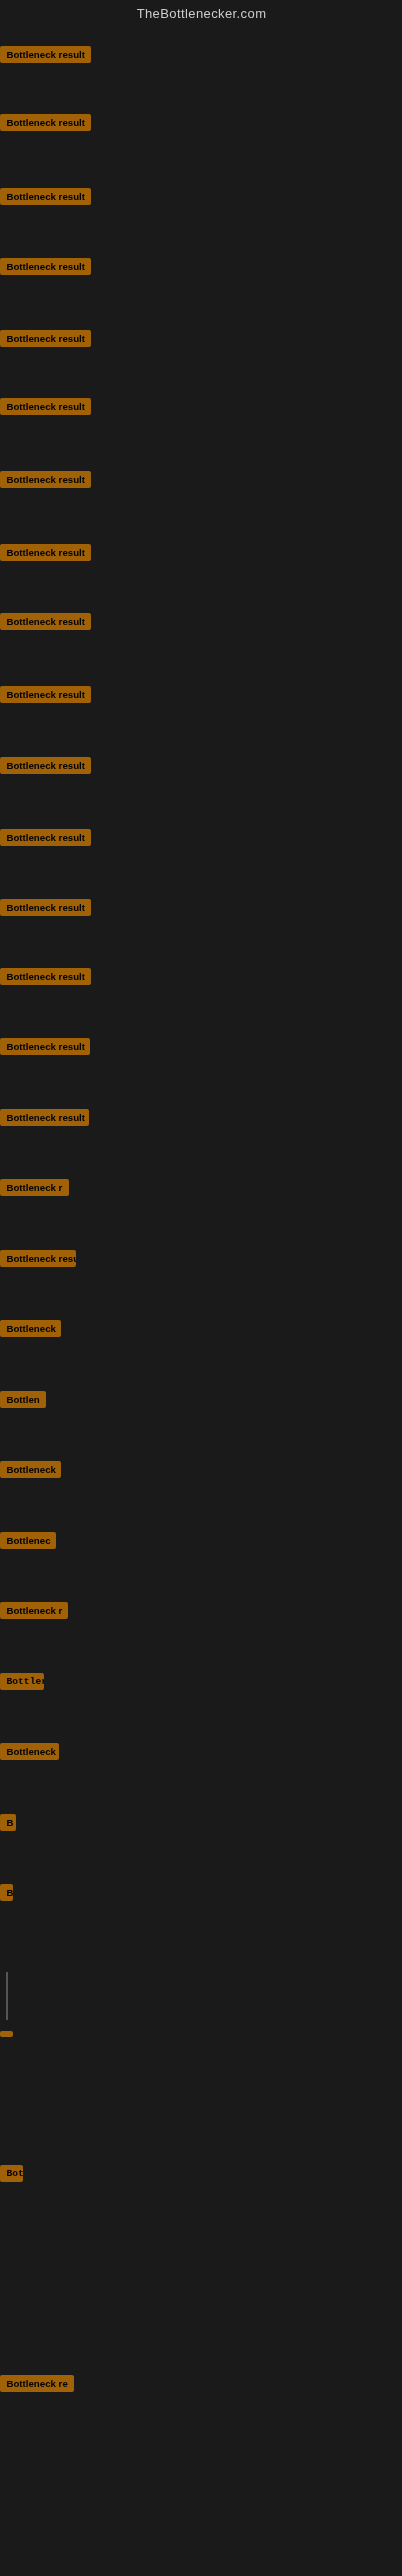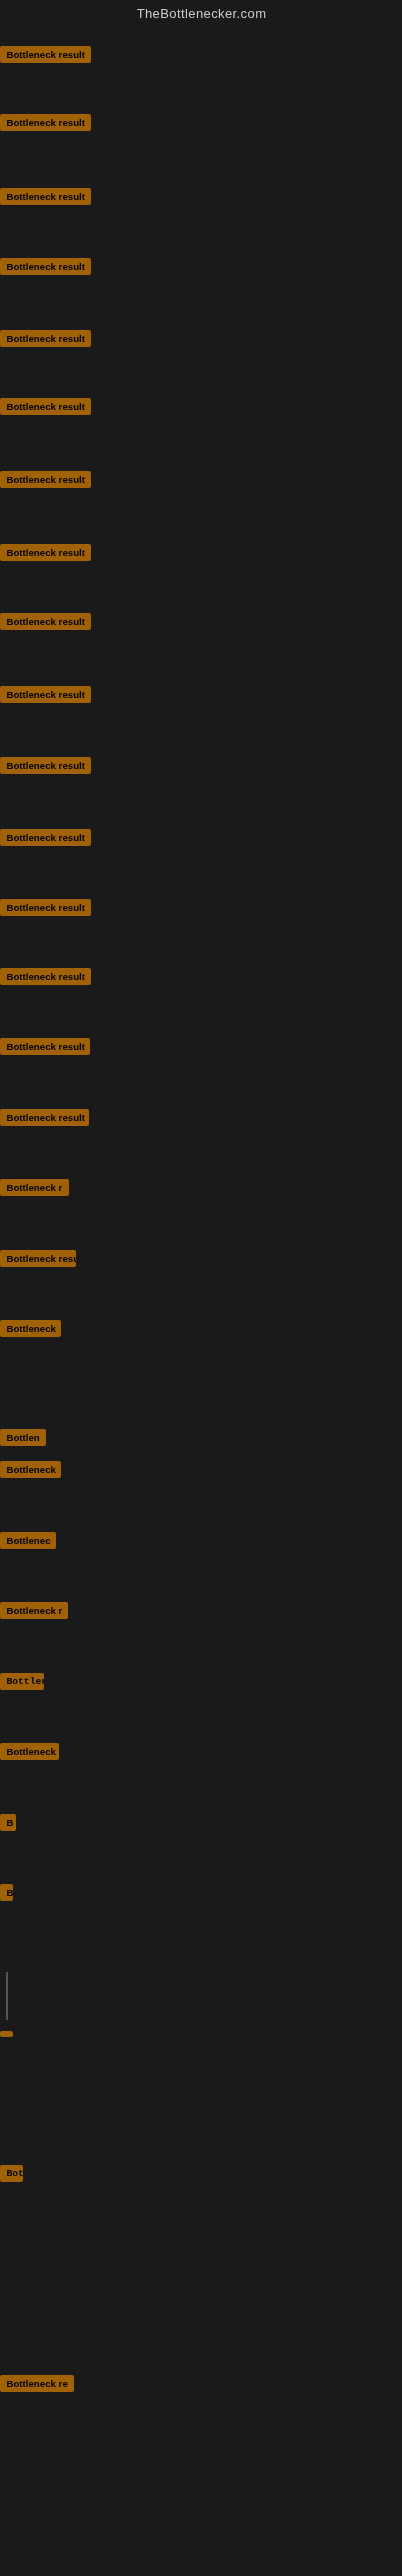--- a/index.html
+++ b/index.html
@@ -66,21 +66,21 @@
     <div class="bottleneck-item" style="top: 686px;"><span class="bottleneck-badge" style="max-width: 100px;">Bottleneck result</span></div>
     <div class="bottleneck-item" style="top: 757px;"><span class="bottleneck-badge" style="max-width: 98px;">Bottleneck result</span></div>
     <div class="bottleneck-item" style="top: 829px;"><span class="bottleneck-badge" style="max-width: 97px;">Bottleneck result</span></div>
     <div class="bottleneck-item" style="top: 899px;"><span class="bottleneck-badge" style="max-width: 95px;">Bottleneck result</span></div>
     <div class="bottleneck-item" style="top: 968px;"><span class="bottleneck-badge" style="max-width: 93px;">Bottleneck result</span></div>
     <div class="bottleneck-item" style="top: 1038px;"><span class="bottleneck-badge" style="max-width: 90px;">Bottleneck result</span></div>
     <div class="bottleneck-item" style="top: 1109px;"><span class="bottleneck-badge" style="max-width: 89px;">Bottleneck result</span></div>
     <div class="bottleneck-item" style="top: 1179px;"><span class="bottleneck-badge" style="max-width: 71px;">Bottleneck r</span></div>
     <div class="bottleneck-item" style="top: 1250px;"><span class="bottleneck-badge" style="max-width: 76px;">Bottleneck resu</span></div>
     <div class="bottleneck-item" style="top: 1320px;"><span class="bottleneck-badge" style="max-width: 61px;">Bottleneck</span></div>
-    <div class="bottleneck-item" style="top: 1391px; margin-top: 38px;"><span class="bottleneck-badge" style="max-width: 50px;">Bottlen</span></div>
+    <div class="bottleneck-item" style="top: 1391px;"><span class="bottleneck-badge" style="max-width: 50px;">Bottlen</span></div>
     <div class="bottleneck-item" style="top: 1461px;"><span class="bottleneck-badge" style="max-width: 61px;">Bottleneck</span></div>
     <div class="bottleneck-item" style="top: 1532px; text-align: center;"><span class="bottleneck-badge" style="max-width: 56px;">Bottlenec</span></div>
     <div class="bottleneck-item" style="top: 1602px;"><span class="bottleneck-badge" style="max-width: 68px;">Bottleneck r</span></div>
     <div class="bottleneck-item" style="top: 1673px; font-family: Liberation Mono, monospace;"><span class="bottleneck-badge" style="max-width: 44px;">Bottler</span></div>
     <div class="bottleneck-item" style="top: 1743px;"><span class="bottleneck-badge" style="max-width: 59px;">Bottleneck</span></div>
     <div class="bottleneck-item" style="top: 1814px;"><span class="bottleneck-badge" style="max-width: 16px;">B</span></div>
     <div class="bottleneck-item" style="top: 1884px;"><span class="bottleneck-badge" style="max-width: 11.3px;">B</span></div>
     <div class="bottleneck-item" style="top: 2025px;"><span class="bottleneck-badge" style="max-width: 2.4px;"></span></div>
     <div class="bottleneck-item" style="top: 2165px; font-family: Liberation Mono, monospace;"><span class="bottleneck-badge" style="max-width: 22.5px;">Bot</span></div>
     <div class="bottleneck-item" style="top: 2375px;"><span class="bottleneck-badge" style="max-width: 74px;">Bottleneck re</span></div>

